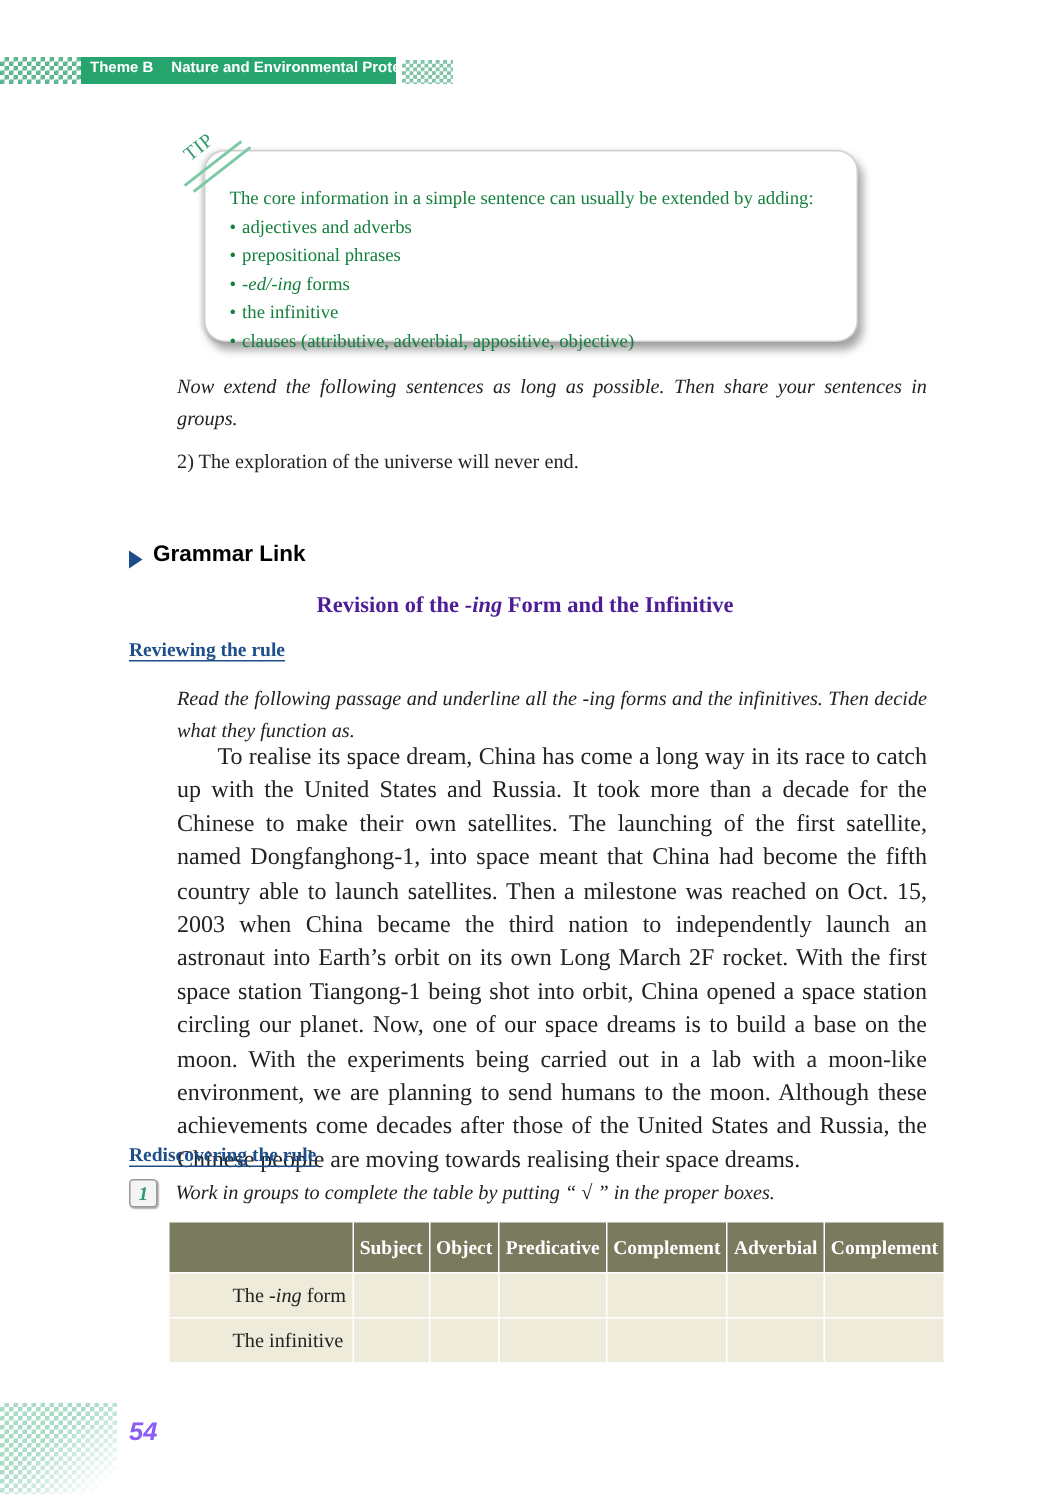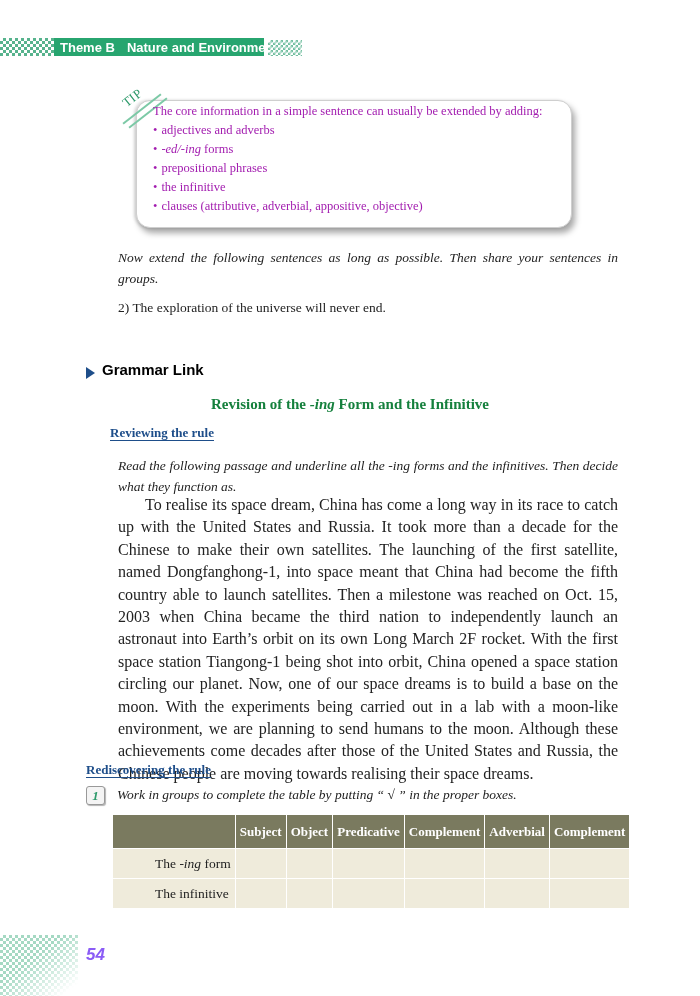--- a/index.html
+++ b/index.html
@@ -5,48 +5,48 @@
   html, body { margin: 0; padding: 0; background: #ffffff; }
   body { width: 700px; height: 996px; position: relative; overflow: hidden; font-family: "Liberation Serif", serif; color: #222; }
 
   
   .hdr-checker-left { position: absolute; left: 0; top: 38px; width: 54px; height: 18px;
     background-image:
       linear-gradient(45deg, #3aa67a 25%, transparent 25%, transparent 75%, #3aa67a 75%),
       linear-gradient(45deg, #3aa67a 25%, transparent 25%, transparent 75%, #3aa67a 75%);
     background-size: 6px 6px; background-position: 0 0, 3px 3px; opacity: 0.85; }
   .hdr-band { position: absolute; left: 54px; top: 38px; width: 210px; height: 18px; background: #27a56f; }
-  .hdr-text { position: absolute; left: 60px; top: 40px; font-family: "Liberation Sans", sans-serif; font-weight: bold; font-size: 13px; color: #ffffff; white-space: nowrap; }
+  .hdr-text { position: absolute; left: 60px; top: 40px; font-family: "Liberation Sans", sans-serif; font-weight: bold; font-size: 10px; color: #ffffff; white-space: nowrap; }
   .hdr-text .sep { display: inline-block; width: 12px; }
   .hdr-checker-right { position: absolute; left: 268px; top: 40px; width: 34px; height: 16px;
     background-image:
       linear-gradient(45deg, #3aa67a 25%, transparent 25%, transparent 75%, #3aa67a 75%),
       linear-gradient(45deg, #3aa67a 25%, transparent 25%, transparent 75%, #3aa67a 75%);
     background-size: 5px 5px; background-position: 0 0, 2.5px 2.5px; opacity: 0.7; }
 
   
   .tip-box { position: absolute; left: 136px; top: 100px; width: 434px; height: 126px;
     border: 1px solid #cfcfcf; border-radius: 14px; background: #fff;
     box-shadow: 3px 5px 6px rgba(0,0,0,0.35), -2px 0 3px rgba(0,0,0,0.15); }
   .tip-label { position: absolute; left: 122px; top: 90px; transform: rotate(-38deg); font-family: "Liberation Serif", serif; font-size: 13px; color: #2e9a6b; letter-spacing: 0.5px; }
   .tip-stripe { position: absolute; left: 118px; top: 108px; width: 48px; height: 2px; background: #7cc9a6; transform: rotate(-38deg); }
   .tip-stripe.s2 { left: 124px; top: 112px; }
-  .tip-content { position: absolute; left: 153px; top: 102px; font-size: 12.5px; line-height: 19px; color: #a21caf; }
+  .tip-content { position: absolute; left: 153px; top: 123px; font-size: 12.5px; line-height: 19px; color: #15803d; }
   .tip-content .bullet { display: block; }
   .tip-content .bullet::before { content: "\2022"; margin-right: 4px; }
 
   
   .instruction { position: absolute; left: 118px; top: 247px; width: 500px; font-style: italic; font-size: 13.5px; line-height: 21px; text-align: justify; text-align-last: left; }
   .sentences { position: absolute; left: 118px; top: 297px; font-size: 13.5px; line-height: 21px; }
   .sentences div { white-space: nowrap; }
 
   
   .gl-arrow { position: absolute; left: 86px; top: 367px; width: 0; height: 0; border-left: 9px solid #1e4e8a; border-top: 6px solid transparent; border-bottom: 6px solid transparent; }
   .gl-title { position: absolute; left: 102px; top: 361px; font-family: "Liberation Sans", sans-serif; font-weight: bold; font-size: 15px; color: #000000; }
-  .section-title { position: absolute; left: 0; width: 700px; top: 396px; text-align: center; font-family: "Liberation Serif", serif; font-weight: bold; font-size: 15px; color: #15803d; }
+  .section-title { position: absolute; left: 0; width: 700px; top: 396px; text-align: center; font-family: "Liberation Serif", serif; font-weight: bold; font-size: 15px; color: #4c1d95; }
   .sub-heading { position: absolute; left: 86px; font-weight: bold; font-size: 13px; color: #1e4e8a; border-bottom: 1px solid #1e4e8a; line-height: 15px; }
 
   .passage-intro { position: absolute; left: 118px; top: 455px; width: 500px; font-style: italic; font-size: 13.5px; line-height: 21px; text-align: justify; text-align-last: left; }
   .passage { position: absolute; left: 118px; top: 494px; width: 500px; font-size: 16px; line-height: 22.4px; text-align: justify; text-align-last: left; text-indent: 27px; }
 
   
   .num-badge { position: absolute; left: 86px; top: 786px; width: 17px; height: 17px; border: 1px solid #999; border-radius: 3px; background: #f4f4f4; box-shadow: 1px 1px 1px rgba(0,0,0,0.3); font-style: italic; font-weight: bold; color: #2e9a6b; font-size: 13px; text-align: center; line-height: 17px; }
   .task { position: absolute; left: 117px; top: 787px; font-style: italic; font-size: 13.5px; white-space: nowrap; }
 
   table.fn-table { position: absolute; left: 112px; top: 814px; border-collapse: separate; border-spacing: 1px; background: #ffffff; }
@@ -72,36 +72,36 @@
 </div>
 <div class="hdr-checker-right"></div>
 
 <div class="tip-box"></div>
 <div class="tip-stripe"></div>
 <div class="tip-stripe s2"></div>
 <div class="tip-label">TIP</div>
 <div class="tip-content">
   <div>The core information in a simple sentence can usually be extended by adding:</div>
   <span class="bullet"><span>adjectives and adverbs</span></span>
+  <span class="bullet"><span>prepositional phrases</span></span>
   <span class="bullet"><em>-ed/-ing</em><span> forms</span></span>
-  <span class="bullet"><span>prepositional phrases</span></span>
   <span class="bullet"><span>the infinitive</span></span>
   <span class="bullet"><span>clauses (attributive, adverbial, appositive, objective)</span></span>
 </div>
 
 <div class="instruction">Now extend the following sentences as long as possible. Then share your sentences in groups.</div>
 <div class="sentences">
   <div>2) The exploration of the universe will never end.</div>
 </div>
 
 <div class="gl-arrow"></div>
 <div class="gl-title">Grammar Link</div>
 <div class="section-title"><span>Revision of the </span><em>-ing</em><span> Form and the Infinitive</span></div>
 
-<div class="sub-heading" style="top:425px;margin-left:24px;">Reviewing the rule</div>
+<div class="sub-heading" style="top:425px;">Reviewing the rule</div>
 <div class="passage-intro">Read the following passage and underline all the -ing forms and the infinitives. Then decide what they function as.</div>
 <div class="passage">To realise its space dream, China has come a long way in its race to catch up with the United States and Russia. It took more than a decade for the Chinese to make their own satellites. The launching of the first satellite, named Dongfanghong-1, into space meant that China had become the fifth country able to launch satellites. Then a milestone was reached on Oct. 15, 2003 when China became the third nation to independently launch an astronaut into Earth’s orbit on its own Long March 2F rocket. With the first space station Tiangong-1 being shot into orbit, China opened a space station circling our planet. Now, one of our space dreams is to build a base on the moon. With the experiments being carried out in a lab with a moon-like environment, we are planning to send humans to the moon. Although these achievements come decades after those of the United States and Russia, the Chinese people are moving towards realising their space dreams.</div>
 
 <div class="sub-heading" style="top:762px;">Rediscovering the rule</div>
 <div class="num-badge">1</div>
 <div class="task">Work in groups to complete the table by putting “ √ ” in the proper boxes.</div>
 
 <table class="fn-table">
   <thead>
     <tr>

